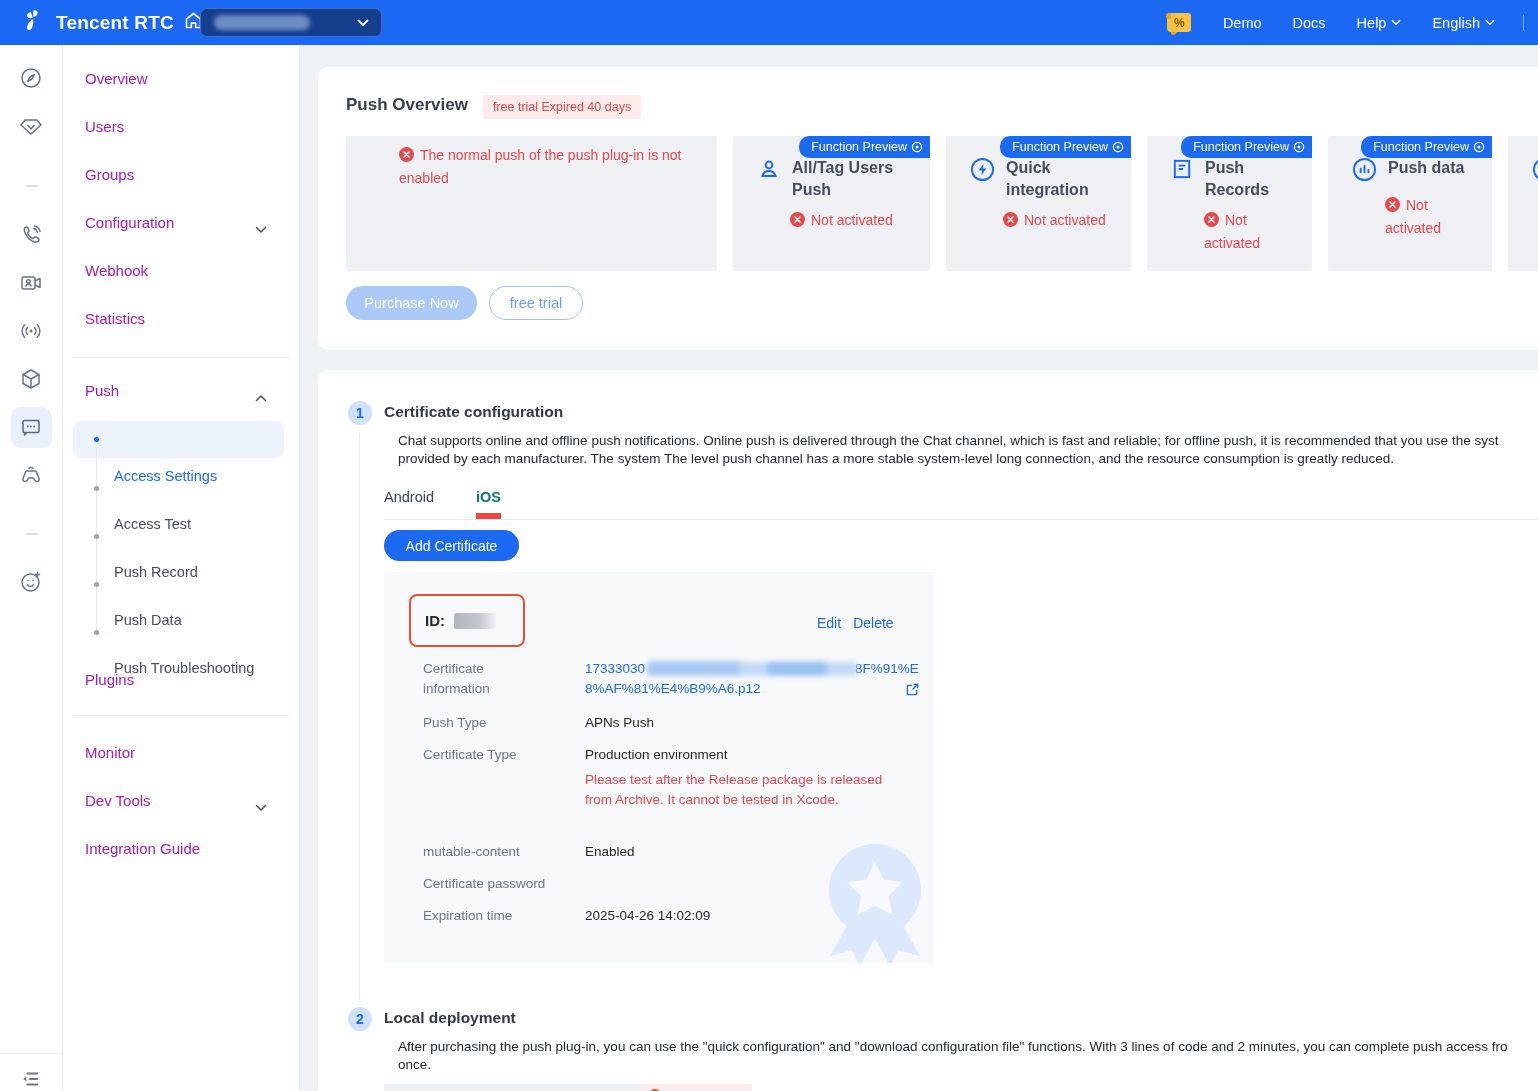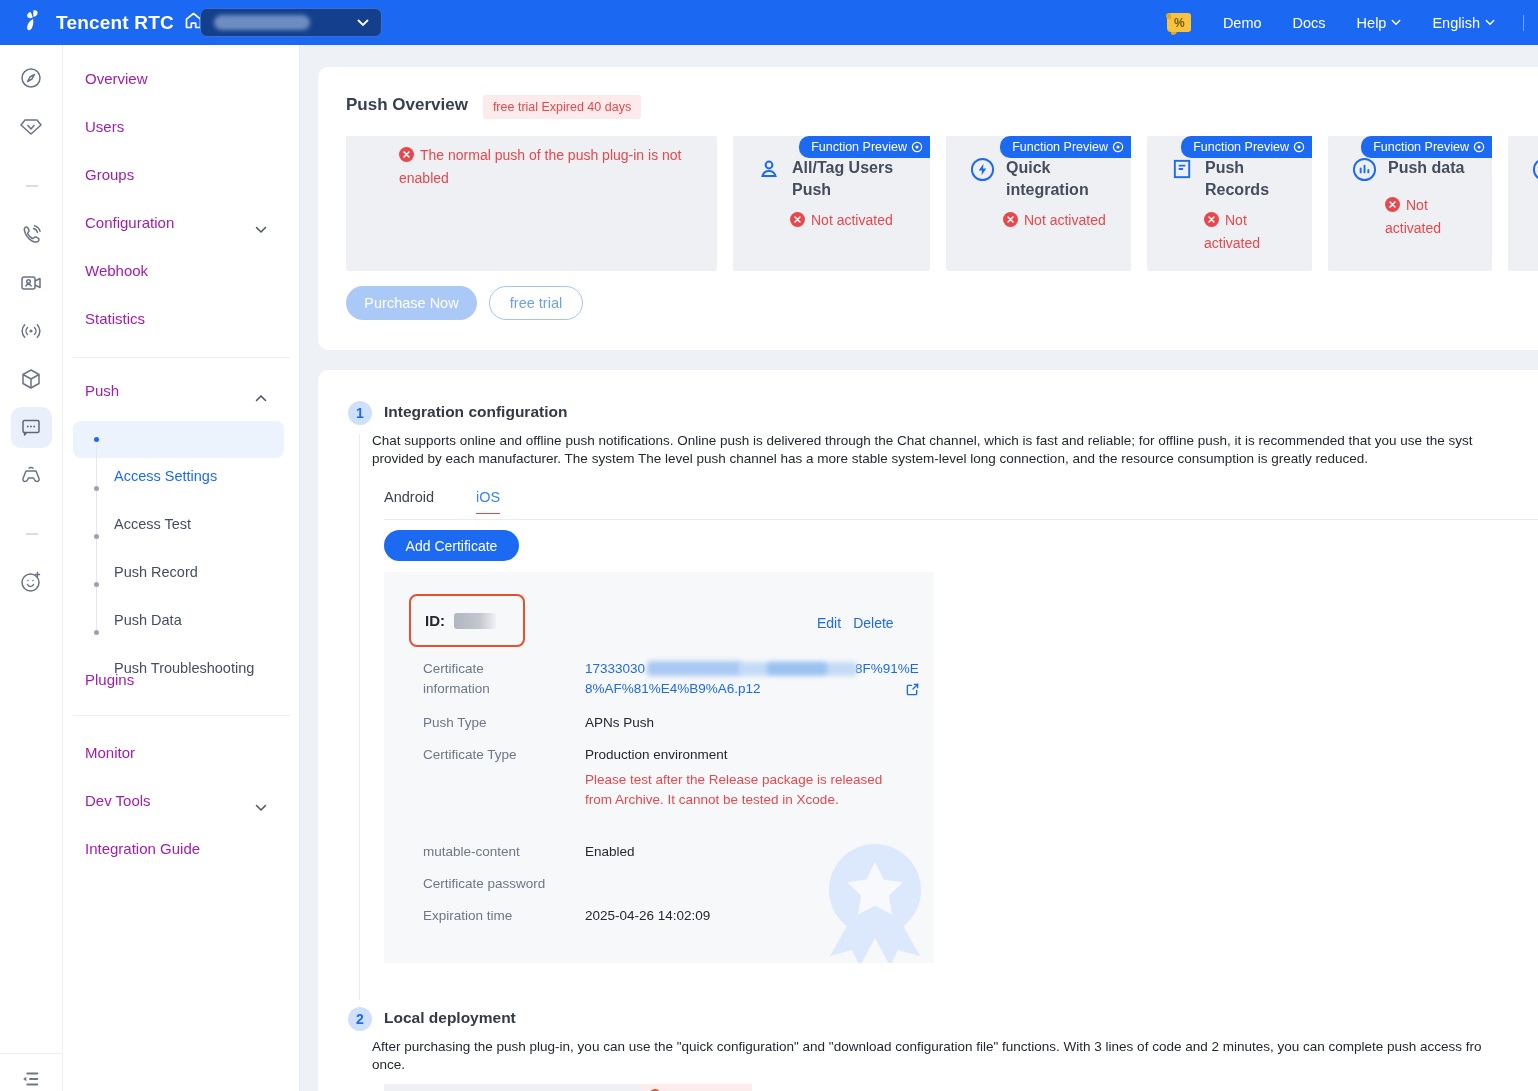--- a/index.html
+++ b/index.html
@@ -74,27 +74,27 @@
   .btn { height:34px; border-radius:17px; font-size:14.5px; font-family:"Liberation Sans",sans-serif;
     cursor:pointer; border:none; }
   .btn-purchase { width:131px; background:#aac9f7; color:#fff; }
   .btn-trial { width:94px; background:#fff; border:1px solid #a3c3f5; color:#6f9ff0; }
 
   .step-badge { position:absolute; left:30px; width:24px; height:24px; border-radius:50%;
     background:#cfe0fa; color:#1d6af2; font-weight:bold; font-size:14px;
     display:flex; align-items:center; justify-content:center; }
   .vline { position:absolute; left:41px; top:64px; width:1px; height:566px; background:#e9ebf0; }
   .step-title { position:absolute; left:66px; font-size:15.5px; font-weight:bold; color:#333a46; }
-  .desc { position:absolute; left:54px; font-size:13.5px; color:#23282f; white-space:nowrap; }
+  .desc { position:absolute; left:80px; font-size:13.5px; color:#23282f; white-space:nowrap; }
 
   .tabs { position:absolute; left:66px; top:118px; width:1470px; height:32px;
     border-bottom:1px solid #e9ebef; }
   .tab { display:inline-block; font-size:14.5px; color:#3c4350; padding-bottom:11px; cursor:pointer; }
   .tab-android { margin-right:42px; }
-  .tab-ios { font-weight:normal; color:#3b82f6; border-bottom:1px solid #ef4444; padding-bottom:8px; }
+  .tab-ios { font-weight:bold; color:#0f766e; border-bottom:6px solid #ef4444; padding-bottom:8px; }
 
   .add-btn { position:absolute; left:66px; top:160px; width:135px; height:31px;
     border-radius:16px; background:#1d6af2; color:#fff; font-size:14px; border:none;
     cursor:pointer; font-family:"Liberation Sans",sans-serif; }
 
   .cert-card { position:absolute; left:66px; top:202px; width:550px; height:391px;
     background:#f7f8fa; overflow:hidden; }
   .red-box { position:absolute; left:25px; top:22px; width:116px; height:53px;
     border:2.5px solid #e5502e; border-radius:8px; }
   .id-row { position:absolute; left:41px; top:40px; display:flex; align-items:center; gap:9px;
@@ -433,21 +433,21 @@
   <div class="p1-buttons">
     <button class="btn btn-purchase">Purchase Now</button>
     <button class="btn btn-trial">free trial</button>
   </div>
 </div>
 
 <div class="panel panel2">
   <div class="vline"></div>
 
   <div class="step-badge" style="top:31px">1</div>
-  <div class="step-title" style="top:33px">Integration configuration</div>
+  <div class="step-title" style="top:33px">Certificate configuration</div>
   <div class="desc" style="top:63px">Chat supports online and offline push notifications. Online push is delivered through the Chat channel, which is fast and reliable; for offline push, it is recommended that you use the syst</div>
   <div class="desc" style="top:81px">provided by each manufacturer. The system The level push channel has a more stable system-level long connection, and the resource consumption is greatly reduced.</div>
 
   <div class="tabs">
     <span class="tab tab-android">Android</span><span class="tab tab-ios">iOS</span>
   </div>
 
   <button class="add-btn">Add Certificate</button>
 
   <div class="cert-card">

